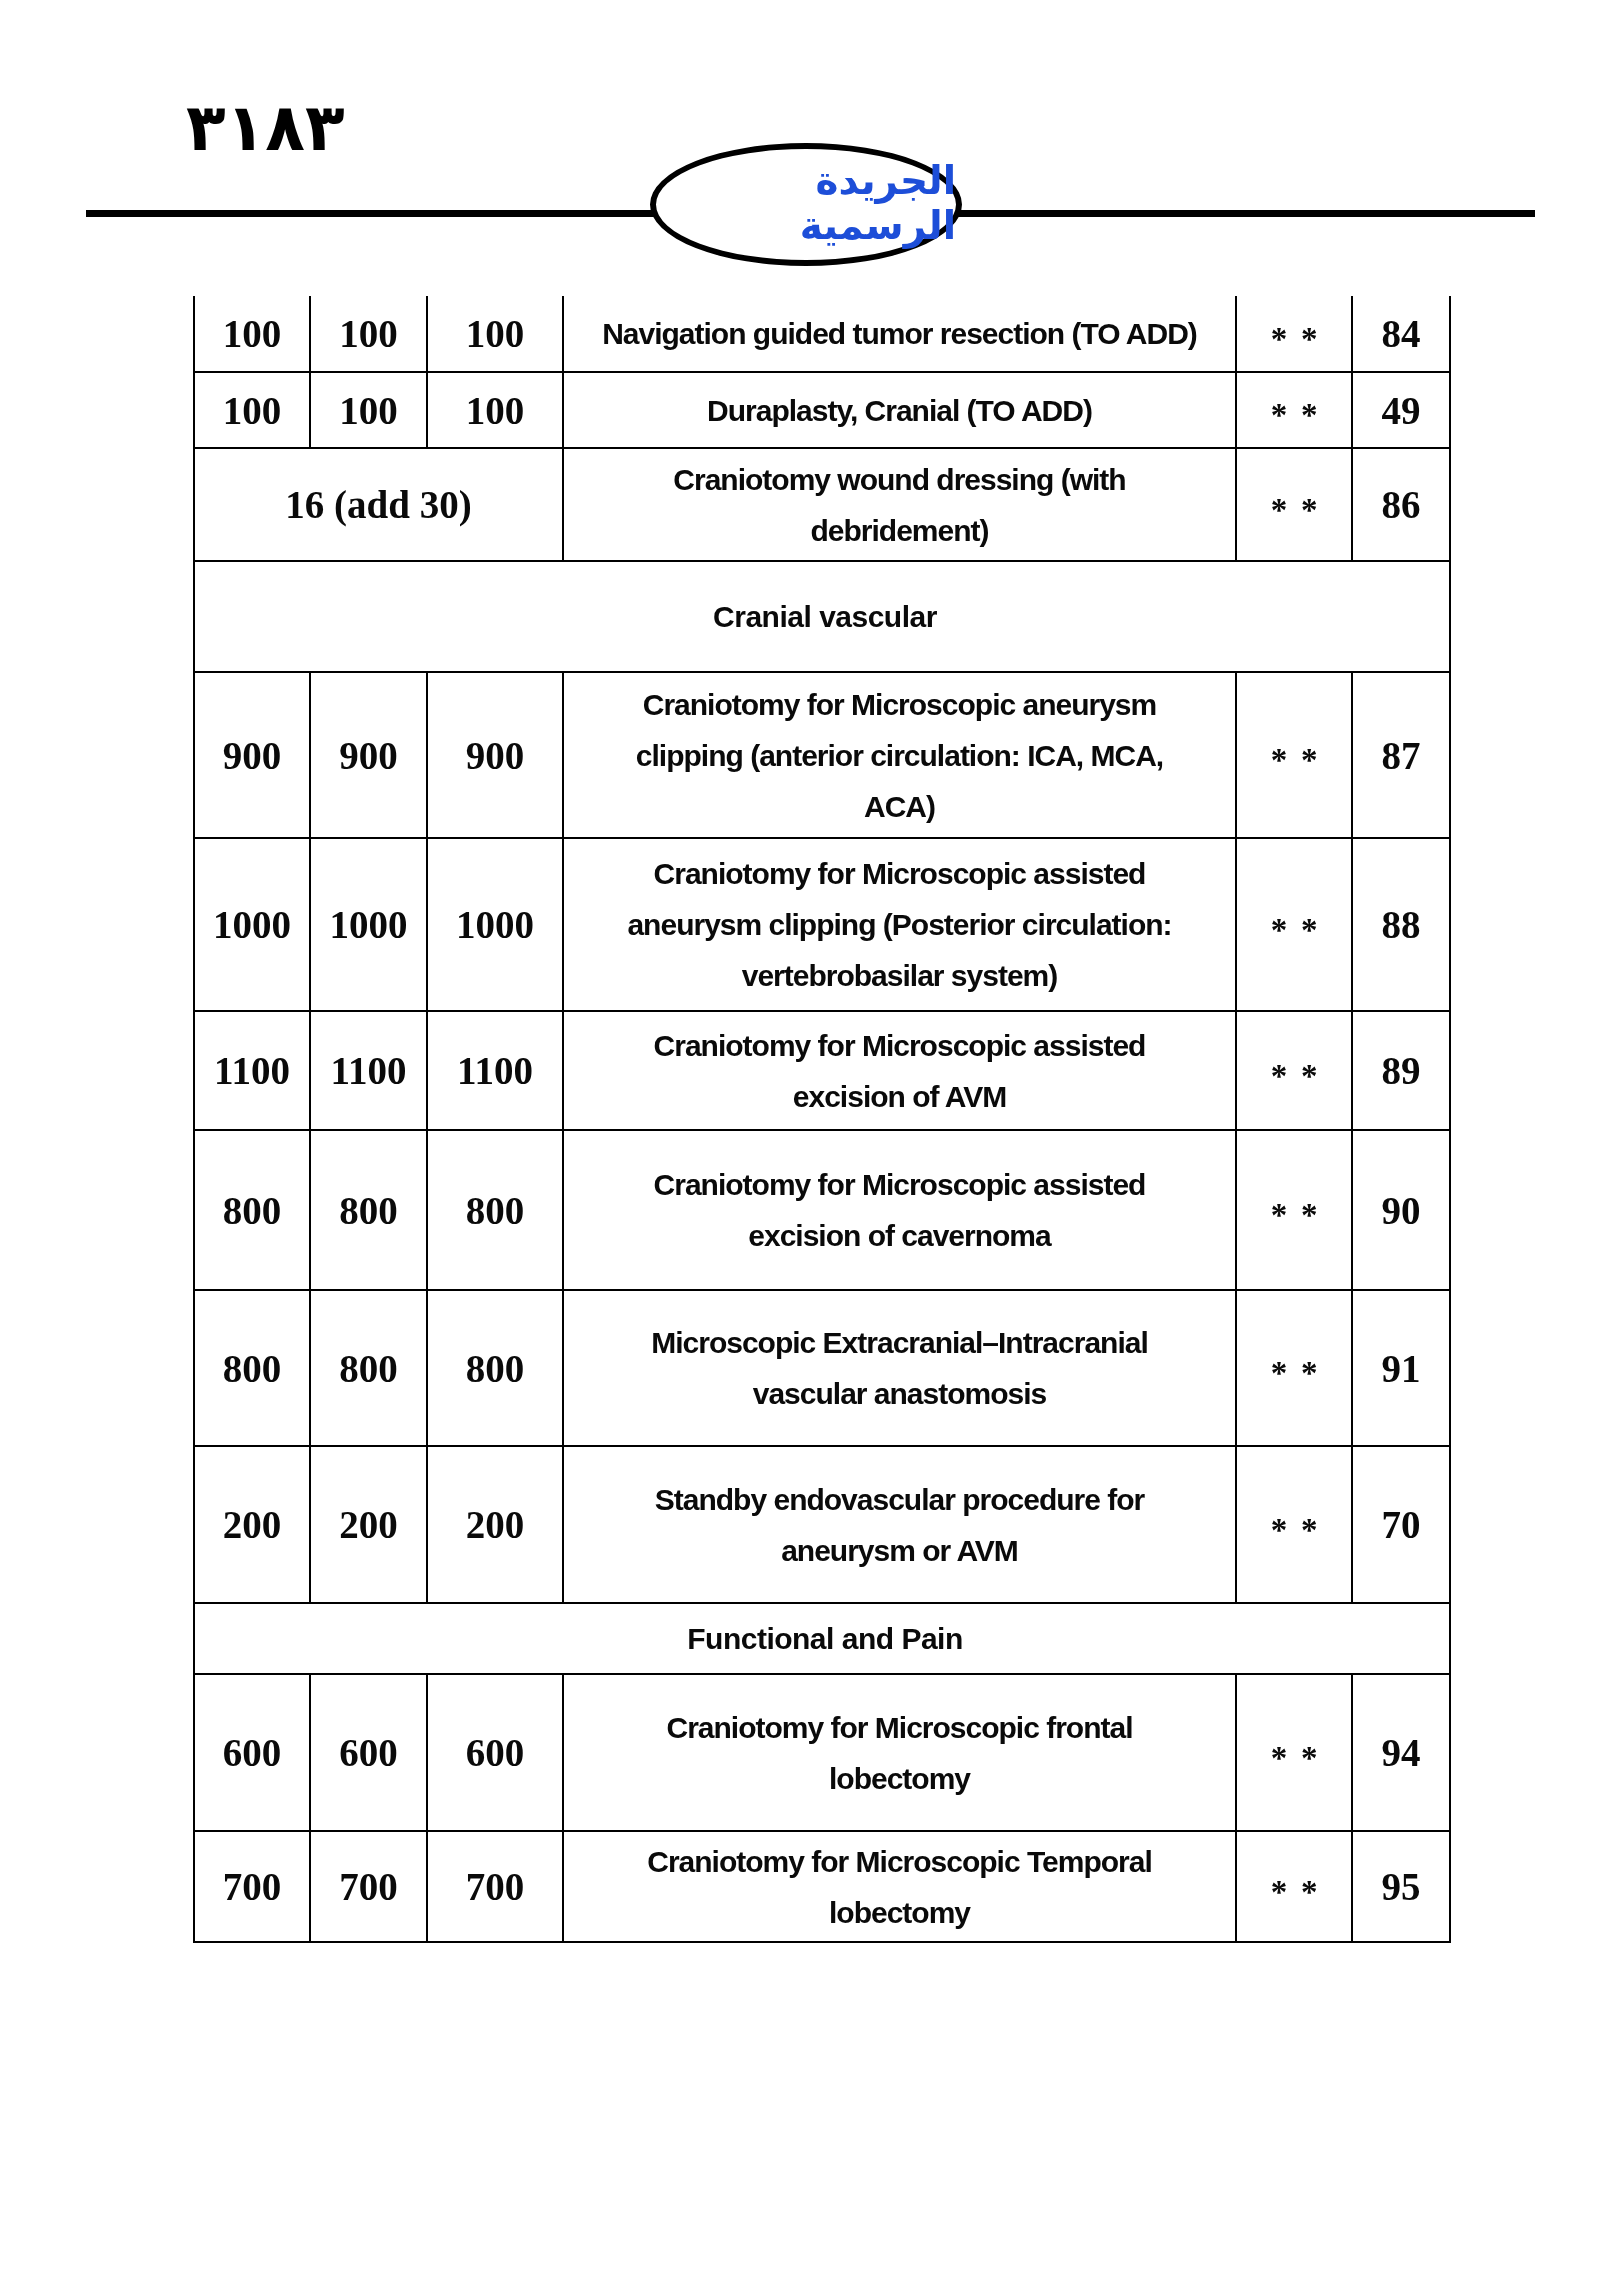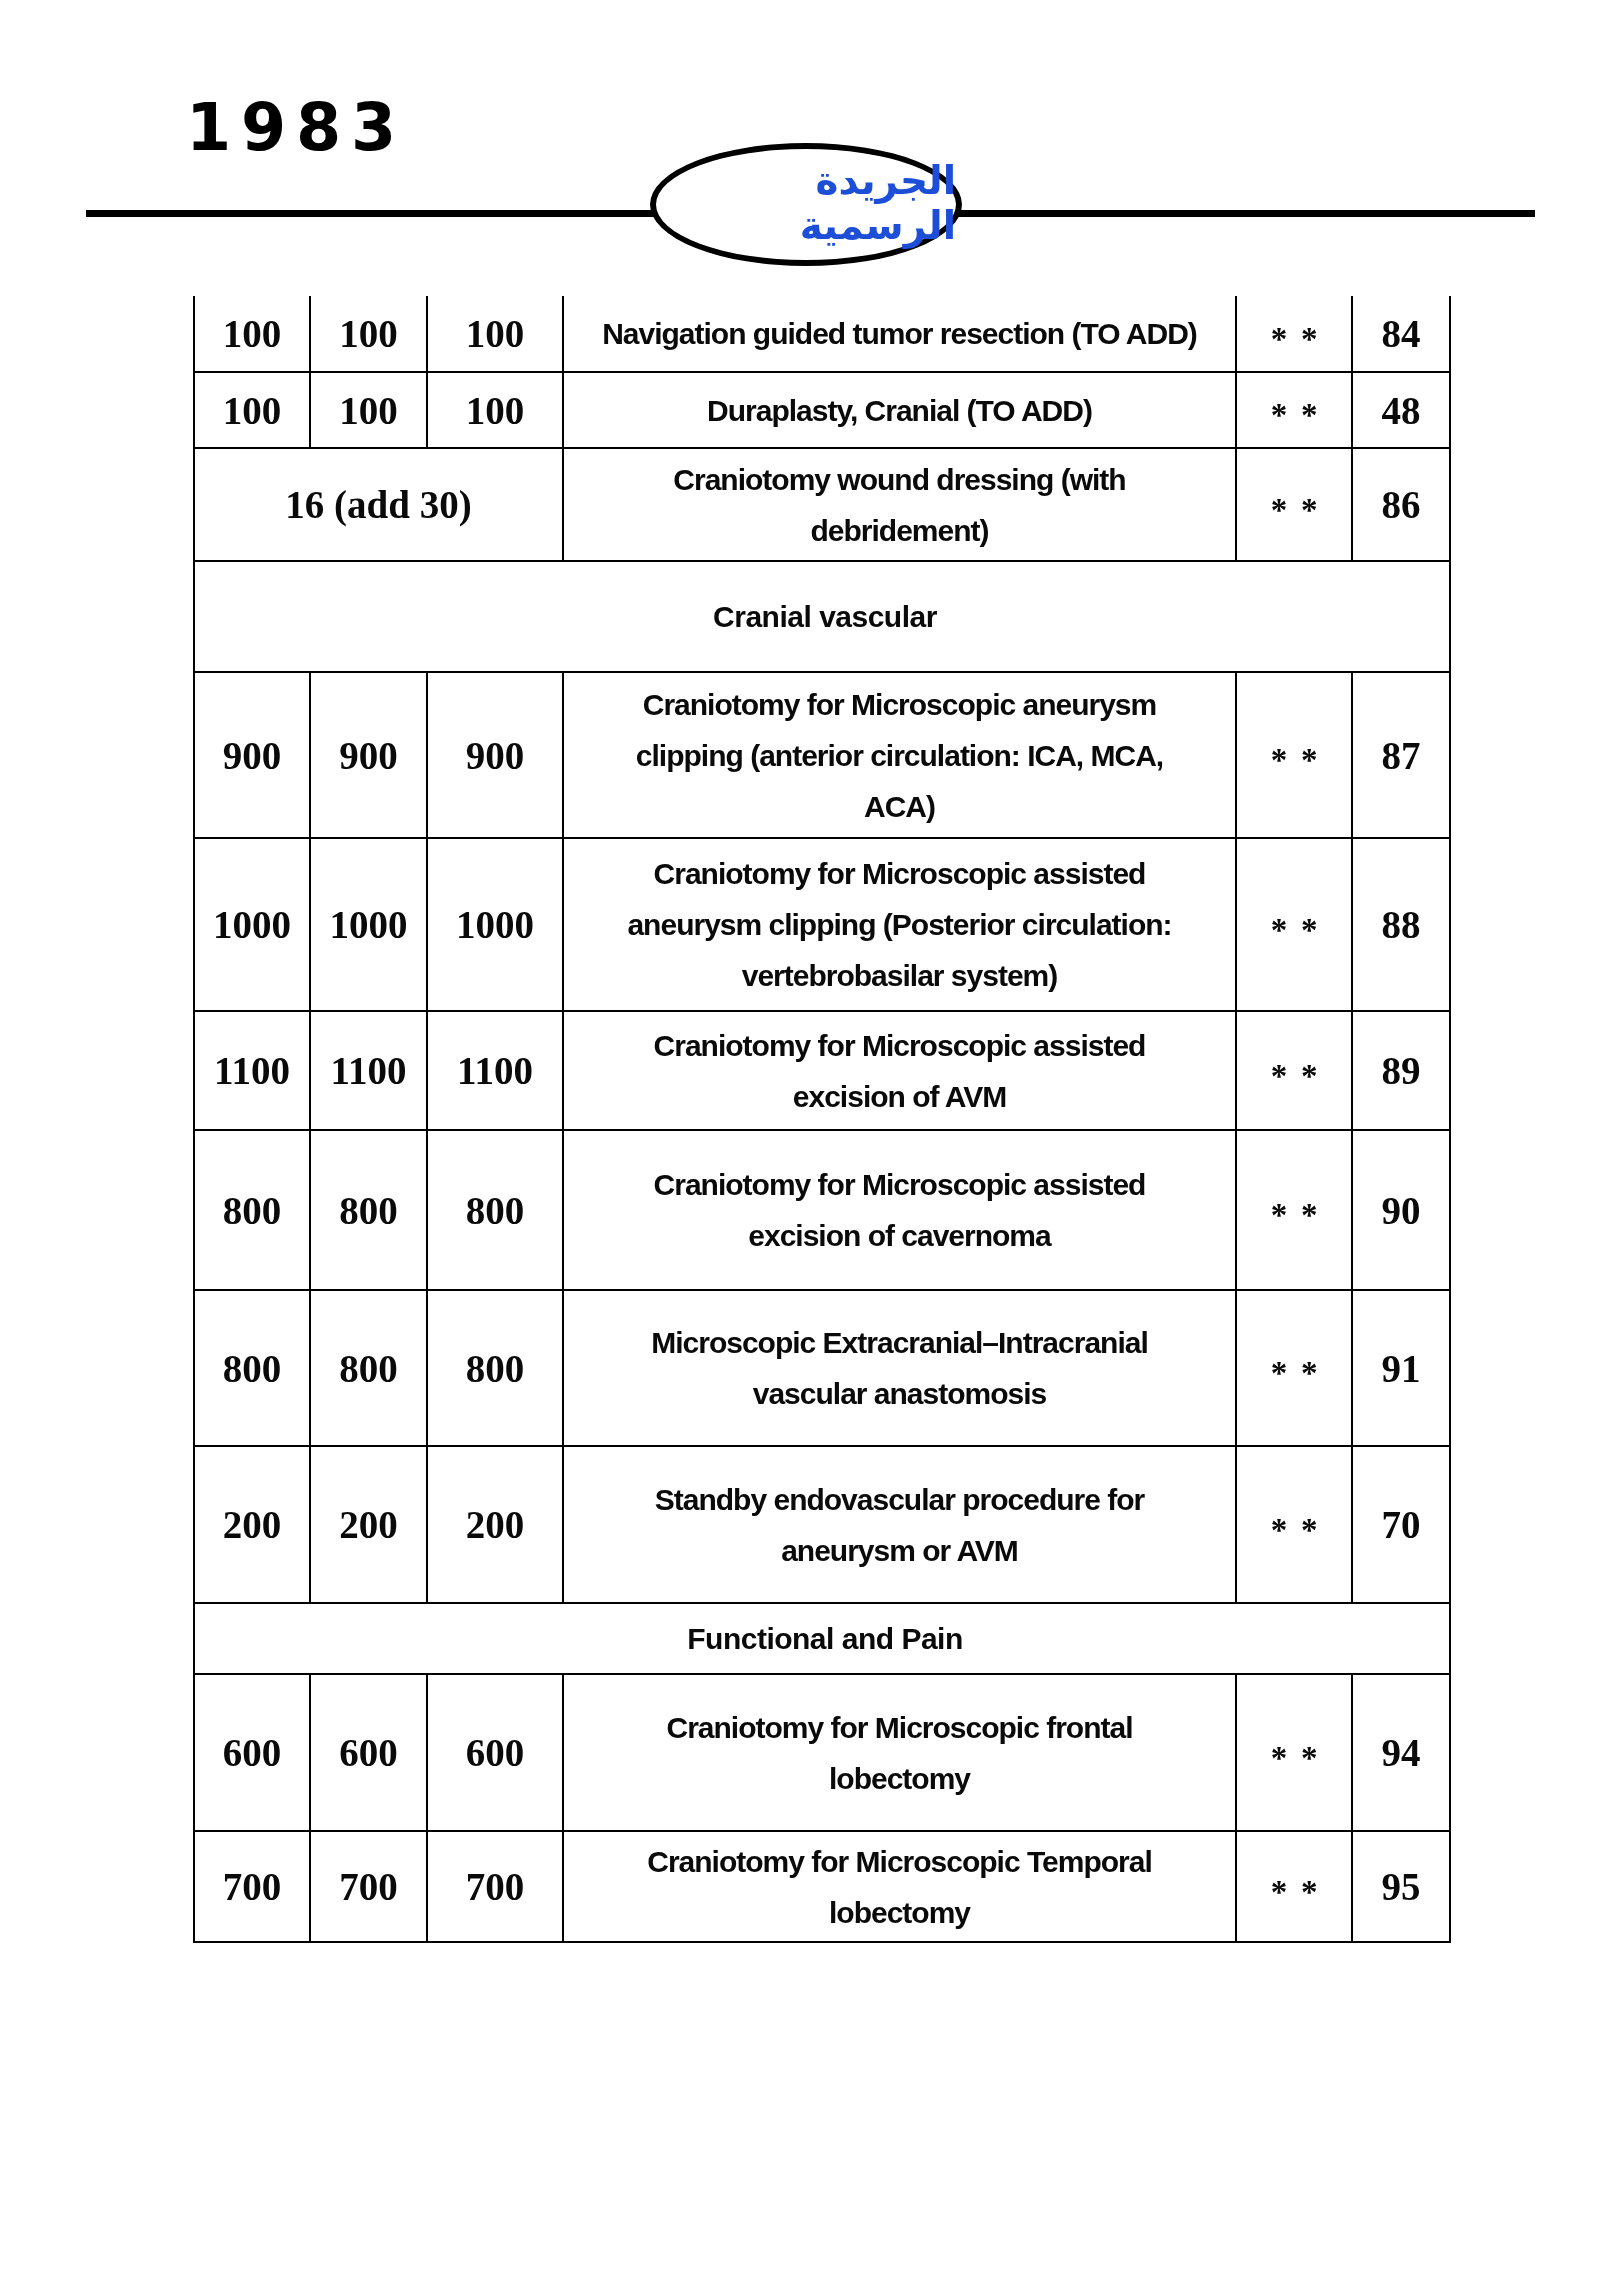--- a/index.html
+++ b/index.html
@@ -72,21 +72,21 @@
   td.serial {
     font-family:"Liberation Serif","DejaVu Serif",serif;
     font-weight:bold; font-size:39px;
   }
 </style>
 </head>
 <body>
 
 <div class="page">
 
-  <div class="page-number" dir="rtl">1983</div>
+  <div class="page-number" dir="rtl">٣١٨٣</div>
 
   <div class="header-rule"></div>
 
   <div class="gazette-seal">
     <div class="gazette-title">الجريدة الرسمية</div>
   </div>
 
   <table class="fees-table">
     <colgroup>
       <col style="width:116px">
@@ -106,21 +106,21 @@
         <td class="flag"><span class="flag-inner">**</span></td>
         <td class="serial">84</td>
       </tr>
 
       <tr style="height:76px">
         <td class="num">100</td>
         <td class="num">100</td>
         <td class="num">100</td>
         <td class="desc">Duraplasty, Cranial (TO ADD)</td>
         <td class="flag"><span class="flag-inner">**</span></td>
-        <td class="serial">48</td>
+        <td class="serial">49</td>
       </tr>
 
       <tr style="height:113px">
         <td class="num num-merged" colspan="3">16 (add 30)</td>
         <td class="desc">Craniotomy wound dressing (with
 debridement)</td>
         <td class="flag"><span class="flag-inner">**</span></td>
         <td class="serial">86</td>
       </tr>
 

